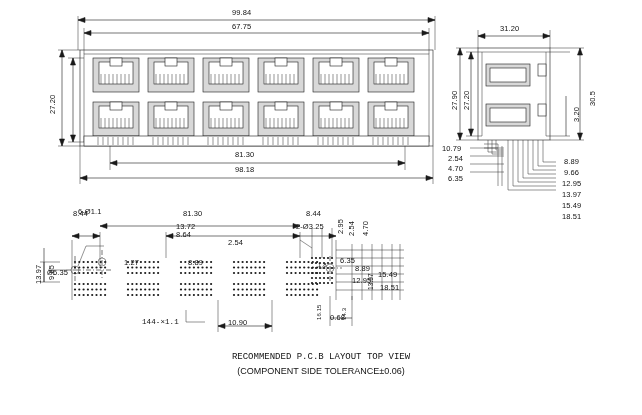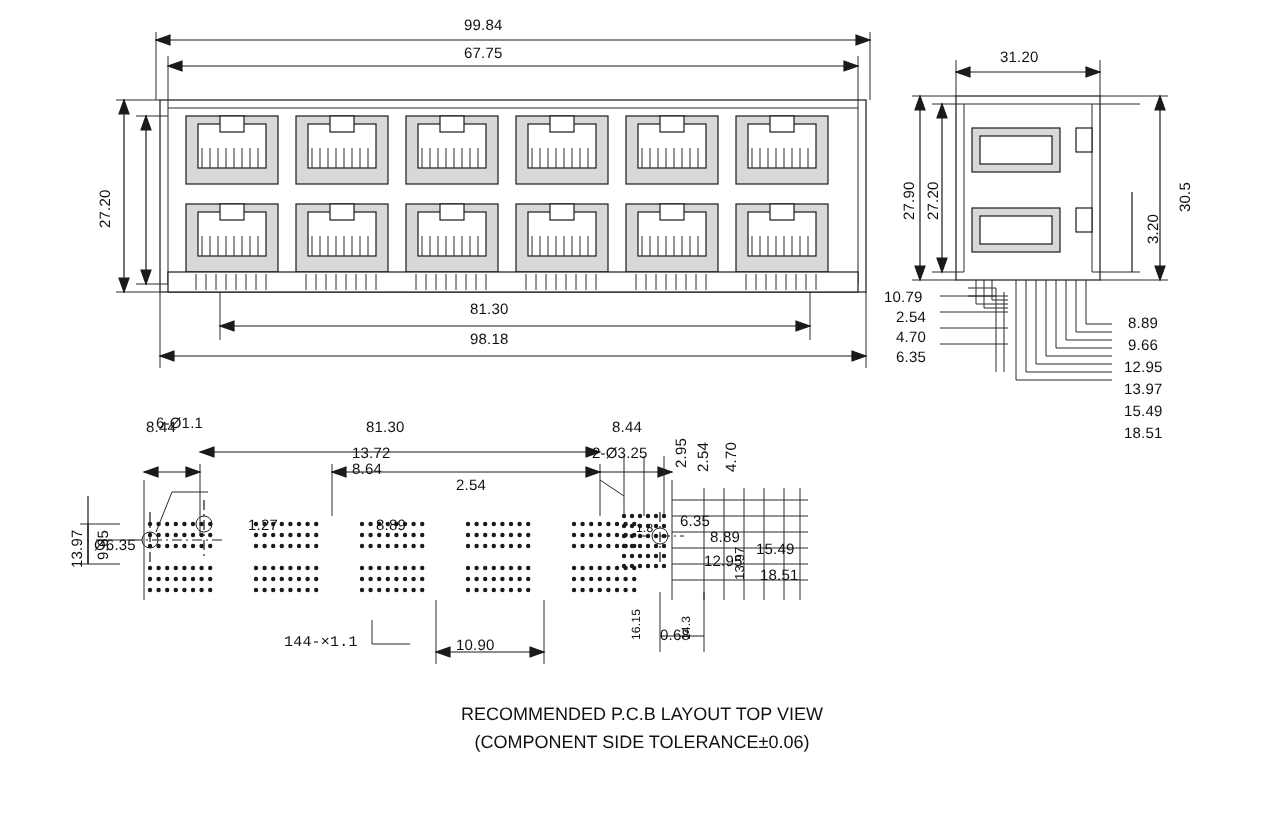--- a/index.html
+++ b/index.html
@@ -533,16 +533,16 @@
 
   <div class="lbl" style="left:340px;top:256px;">6.35</div>
   <div class="lbl" style="left:355px;top:264px;">8.89</div>
   <div class="lbl" style="left:352px;top:276px;">12.95</div>
   <div class="lbl" style="left:378px;top:270px;">15.49</div>
   <div class="lbl" style="left:380px;top:283px;">18.51</div>
 
   <div class="lbl" style="left:318px;top:262px;font-size:6px;">1.8</div>
   <div class="lbl v" style="left:367px;top:290px;transform:rotate(-90deg);font-size:6.5px;">13.97</div>
 
-  <div class="cap" style="left:0;width:642px;top:352px;">RECOMMENDED P.C.B LAYOUT TOP VIEW</div>
+  <div class="cap" style="left:0;width:642px;top:352px;font-family:Liberation Mono, monospace;">RECOMMENDED P.C.B LAYOUT TOP VIEW</div>
   <div class="cap" style="left:0;width:642px;top:366px;">(COMPONENT SIDE TOLERANCE±0.06)</div>
 
 </div>
 
 </body></html>

